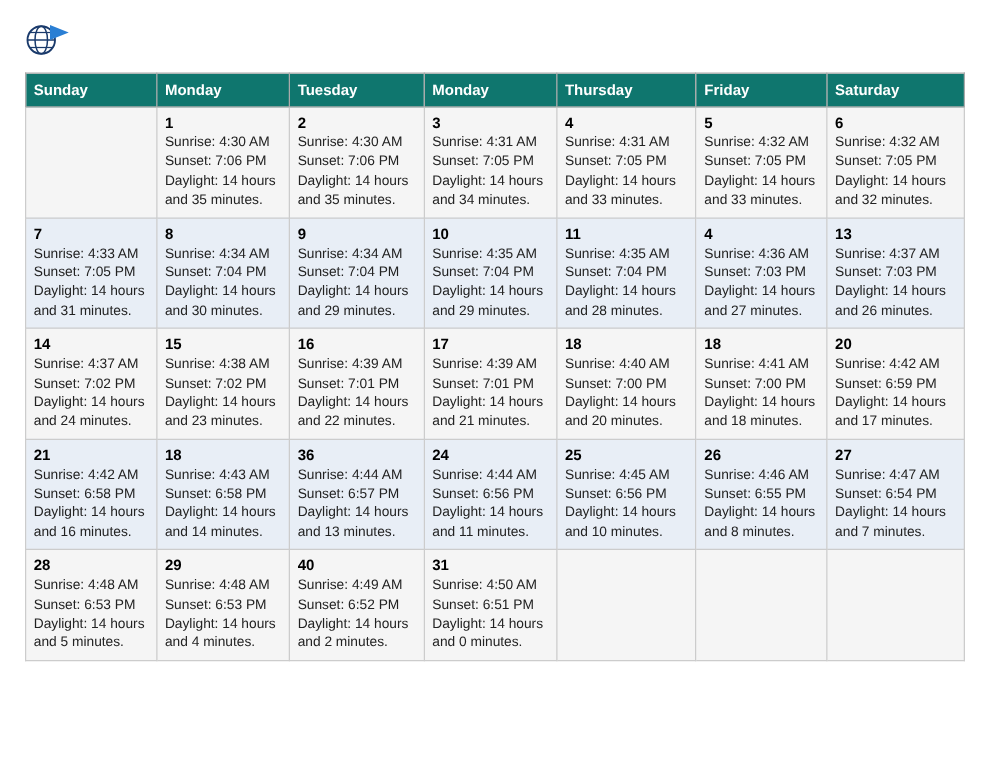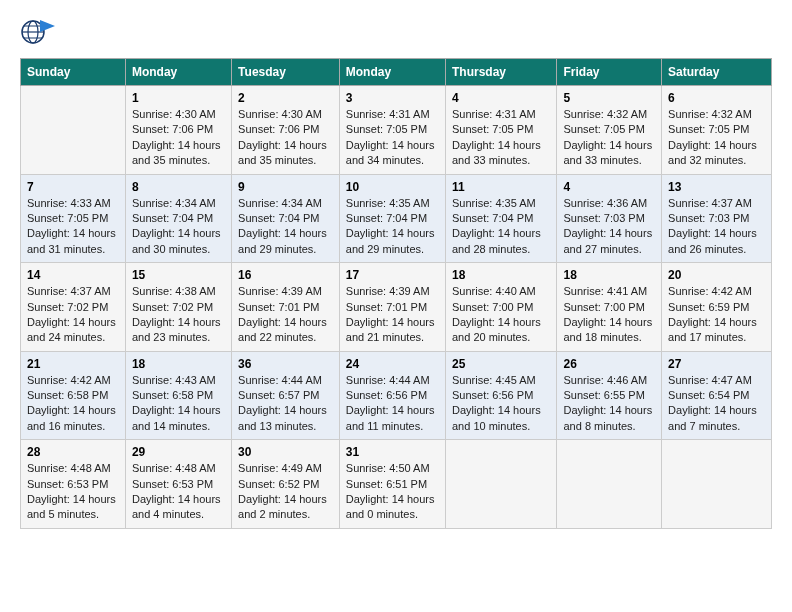--- a/index.html
+++ b/index.html
@@ -247,21 +247,21 @@
       <tr>
         <td>
           <span class="day-num">28</span>
           <div class="day-info">Sunrise: 4:48 AM<br>Sunset: 6:53 PM<br>Daylight: 14 hours and 5 minutes.</div>
         </td>
         <td>
           <span class="day-num">29</span>
           <div class="day-info">Sunrise: 4:48 AM<br>Sunset: 6:53 PM<br>Daylight: 14 hours and 4 minutes.</div>
         </td>
         <td>
-          <span class="day-num">30</span>
+          <span class="day-num">40</span>
           <div class="day-info">Sunrise: 4:49 AM<br>Sunset: 6:52 PM<br>Daylight: 14 hours and 2 minutes.</div>
         </td>
         <td>
           <span class="day-num">31</span>
           <div class="day-info">Sunrise: 4:50 AM<br>Sunset: 6:51 PM<br>Daylight: 14 hours and 0 minutes.</div>
         </td>
         <td></td>
         <td></td>
         <td></td>
       </tr>

